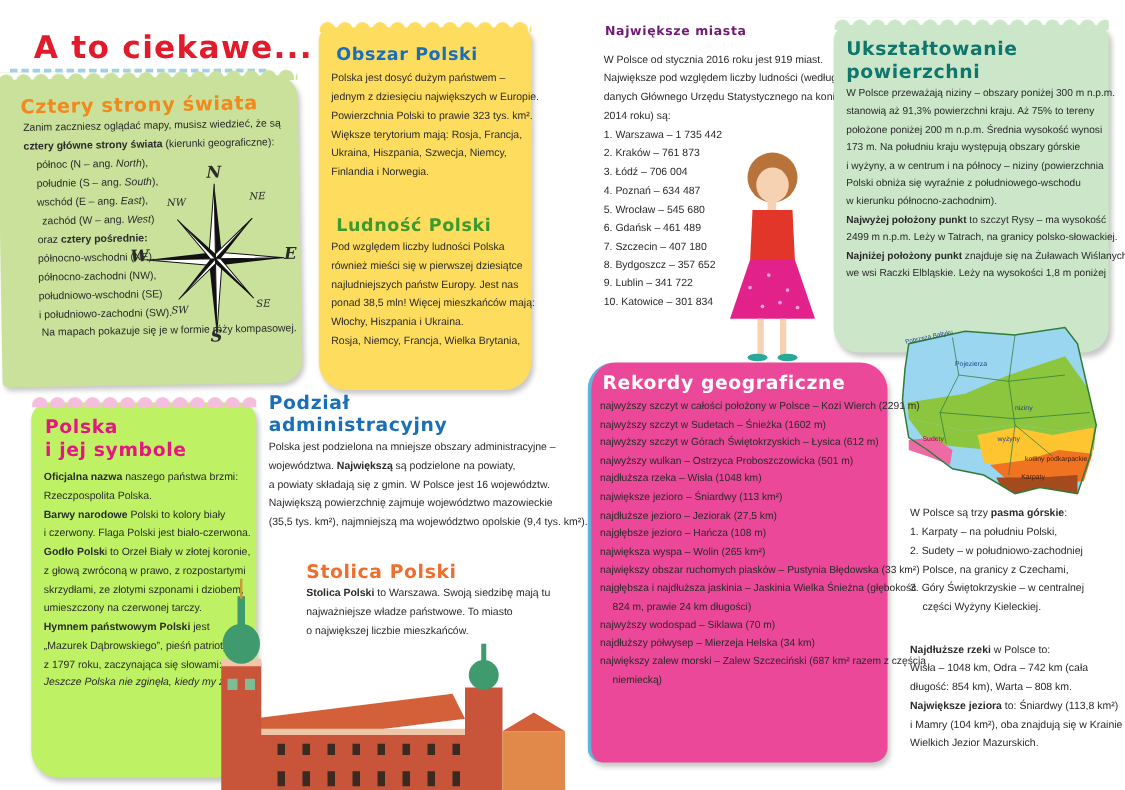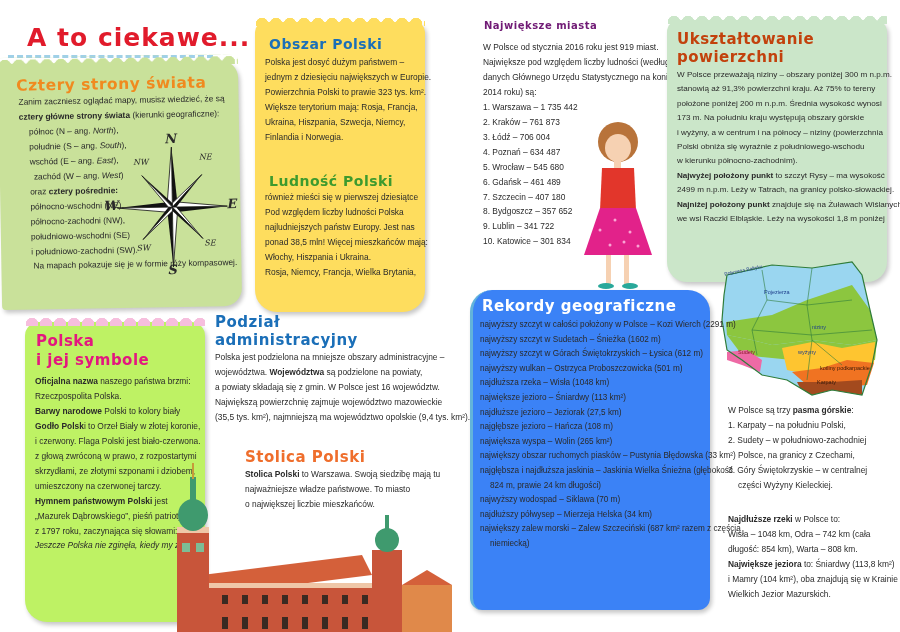--- a/index.html
+++ b/index.html
@@ -77,58 +77,58 @@
   <div class="p" style="left:10px;top:33px;width:160px">
     <span class="list-line">Polska jest dosyć dużym państwem –</span>
     <span class="list-line">jednym z dziesięciu największych w Europie.</span>
     <span class="list-line">Powierzchnia Polski to prawie 323 tys. km².</span>
     <span class="list-line">Większe terytorium mają: Rosja, Francja,</span>
     <span class="list-line">Ukraina, Hiszpania, Szwecja, Niemcy,</span>
     <span class="list-line">Finlandia i Norwegia.</span>
   </div>
   <div class="p title-fun" style="left:14px;top:151px;font-size:14px;color:#3d9a2e">Ludność Polski</div>
   <div class="p" style="left:10px;top:168px;width:160px">
+    <span class="list-line">Pod względem liczby ludności Polska</span>
     <span class="list-line">również mieści się w pierwszej dziesiątce</span>
-    <span class="list-line">Pod względem liczby ludności Polska</span>
     <span class="list-line">najludniejszych państw Europy. Jest nas</span>
     <span class="list-line">ponad 38,5 mln! Więcej mieszkańców mają:</span>
     <span class="list-line">Włochy, Hiszpania i Ukraina.</span>
     <span class="list-line">Rosja, Niemcy, Francja, Wielka Brytania,</span>
   </div>
 </div>
 
 <div class="card" style="left:25px;top:322px;width:180px;height:300px;background:#bef264;border-radius:14px 14px 22px 22px">
   <div class="scallop" style="--c:#f6bedd"></div>
   <div class="p title-fun" style="left:11px;top:10px;font-size:15px;color:#e3177f;line-height:1.25">
     <span style="display:block">Polska</span>
     <span style="display:block">i jej symbole</span>
   </div>
   <div class="p" style="left:10px;top:52px;width:175px">
     <span class="list-line"><b>Oficjalna nazwa</b><span> naszego państwa brzmi:</span></span>
     <span class="list-line">Rzeczpospolita Polska.</span>
     <span class="list-line"><b>Barwy narodowe</b><span> Polski to kolory biały</span></span>
+    <span class="list-line">i czerwony. Flaga Polski jest biało-czerwona.</span>
     <span class="list-line"><b>Godło Polsk</b><span>i to Orzeł Biały w złotej koronie,</span></span>
-    <span class="list-line">i czerwony. Flaga Polski jest biało-czerwona.</span>
     <span class="list-line">z głową zwróconą w prawo, z rozpostartymi</span>
     <span class="list-line">skrzydłami, ze złotymi szponami i dziobem,</span>
     <span class="list-line">umieszczony na czerwonej tarczy.</span>
     <span class="list-line"><b>Hymnem państwowym Polski</b><span> jest</span></span>
     <span class="list-line">„Mazurek Dąbrowskiego”, pieśń patriotyczna</span>
     <span class="list-line">z 1797 roku, zaczynająca się słowami:</span>
     <span class="list-line"><i>Jeszcze Polska nie zginęła, kiedy my żyjemy.</i></span>
   </div>
 </div>
 
 <div class="p title-fun" style="left:215px;top:313px;font-size:15px;color:#1b6fb8;line-height:1.2">
   <span style="display:block">Podział</span>
   <span style="display:block">administracyjny</span>
 </div>
 <div class="p" style="left:215px;top:350px;width:250px">
   <span class="list-line">Polska jest podzielona na mniejsze obszary administracyjne –</span>
-  <span class="list-line"><span>województwa. </span><b>Województwa</b><span> są podzielone na powiaty,</span></span>
+  <span class="list-line"><span>województwa. </span><b>Największą</b><span> są podzielone na powiaty,</span></span>
   <span class="list-line">a powiaty składają się z gmin. W Polsce jest 16 województw.</span>
   <span class="list-line">Największą powierzchnię zajmuje województwo mazowieckie</span>
   <span class="list-line">(35,5 tys. km²), najmniejszą ma województwo opolskie (9,4 tys. km²).</span>
 </div>
 
 <div class="p title-fun" style="left:245px;top:449px;font-size:15px;color:#ef6e2c">Stolica Polski</div>
 <div class="p" style="left:245px;top:467px;width:210px">
   <span class="list-line"><b>Stolica Polski</b><span> to Warszawa. Swoją siedzibę mają tu</span></span>
   <span class="list-line">najważniejsze władze państwowe. To miasto</span>
   <span class="list-line">o największej liczbie mieszkańców.</span>
@@ -207,21 +207,21 @@
       </g>
     <rect x="26" y="135" width="5" height="30" fill="#f6d1b2"></rect>
       <rect x="44" y="135" width="5" height="30" fill="#f6d1b2"></rect>
     <ellipse cx="26" cy="166" rx="8" ry="3" fill="#29a89a"></ellipse>
       <ellipse cx="50" cy="166" rx="8" ry="3" fill="#29a89a"></ellipse>
   </svg>
 </div>
 
 <div class="card" style="left:667px;top:20px;width:220px;height:262px;background:#cbe6c9;border-radius:12px 12px 20px 20px">
   <div class="scallop" style="--c:#cbe6c9"></div>
-  <div class="p title-fun" style="left:10px;top:10px;font-size:15px;color:#c2410c;line-height:1.2">
+  <div class="p title-fun" style="left:10px;top:10px;font-size:15px;color:#0f766e;line-height:1.2">
     <span style="display:block">Ukształtowanie</span>
     <span style="display:block">powierzchni</span>
   </div>
   <div class="p" style="left:10px;top:48px;width:215px;font-size:8.1px">
     <span class="list-line">W Polsce przeważają niziny – obszary poniżej 300 m n.p.m.</span>
     <span class="list-line">stanowią aż 91,3% powierzchni kraju. Aż 75% to tereny</span>
     <span class="list-line">położone poniżej 200 m n.p.m. Średnia wysokość wynosi</span>
     <span class="list-line">173 m. Na południu kraju występują obszary górskie</span>
     <span class="list-line">i wyżyny, a w centrum i na północy – niziny (powierzchnia</span>
     <span class="list-line">Polski obniża się wyraźnie z południowego-wschodu</span>
@@ -253,21 +253,21 @@
   </svg>
   <span class="p" style="left:12px;top:6px;font-size:5px;transform:rotate(-12deg);color:#1e3e8c">Pobrzeża Bałtyku</span>
   <span class="p" style="left:52px;top:28px;font-size:5.5px;color:#1e3e8c">Pojezierza</span>
   <span class="p" style="left:100px;top:63px;font-size:5.5px;color:#1e3e8c">niziny</span>
   <span class="p" style="left:26px;top:88px;font-size:5.5px;color:#8a1a2a">Sudety</span>
   <span class="p" style="left:86px;top:88px;font-size:5.5px;color:#1e3e8c">wyżyny</span>
   <span class="p" style="left:108px;top:104px;font-size:5.5px;color:#3a1a0a">kotliny podkarpackie</span>
   <span class="p" style="left:105px;top:118px;font-size:5.5px;color:#3a1a0a">Karpaty</span>
 </div>
 
-<div class="card" style="left:470px;top:290px;width:240px;height:320px;background:#3b82f6;border-radius:22px 22px 12px 12px;border-left:3px solid #62b3db">
+<div class="card" style="left:470px;top:290px;width:240px;height:320px;background:#ec4899;border-radius:22px 22px 12px 12px;border-left:3px solid #62b3db">
   <div class="p title-fun" style="left:9px;top:8px;font-size:15px;color:#ffffff">Rekordy geograficzne</div>
   <div class="p" style="left:7px;top:28px;width:235px;font-size:8.2px">
     <span class="list-line">najwyższy szczyt w całości położony w Polsce – Kozi Wierch (2291 m)</span>
     <span class="list-line">najwyższy szczyt w Sudetach – Śnieżka (1602 m)</span>
     <span class="list-line">najwyższy szczyt w Górach Świętokrzyskich – Łysica (612 m)</span>
     <span class="list-line">najwyższy wulkan – Ostrzyca Proboszczowicka (501 m)</span>
     <span class="list-line">najdłuższa rzeka – Wisła (1048 km)</span>
     <span class="list-line">największe jezioro – Śniardwy (113 km²)</span>
     <span class="list-line">najdłuższe jezioro – Jeziorak (27,5 km)</span>
     <span class="list-line">najgłębsze jezioro – Hańcza (108 m)</span>

